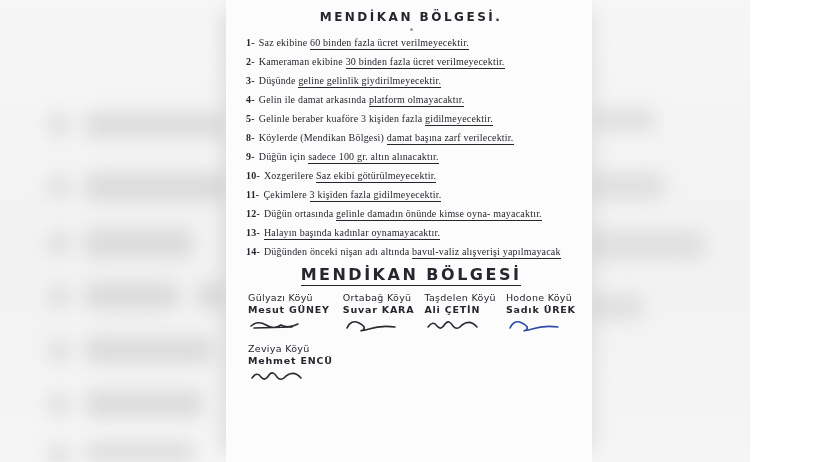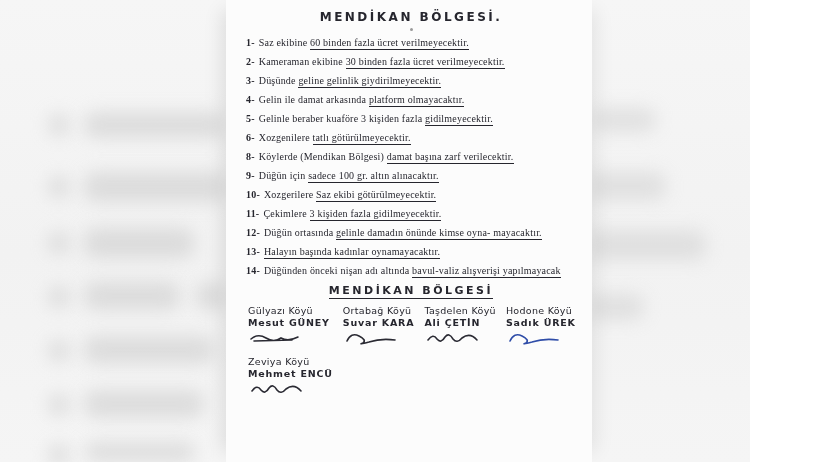--- a/index.html
+++ b/index.html
@@ -23,21 +23,21 @@
   .doc-title{
     text-align:center;font-size:12px;font-weight:bold;letter-spacing:2.5px;
     margin:2px 0 4px 0;white-space:nowrap;
   }
   .title-dot{display:block;width:3px;height:3px;border-radius:50%;background:#9a9a9a;margin:2px auto 6px auto;}
   .rules{font-size:10px;line-height:12.5px;}
   .rule{margin:0 0 6.5px 0;letter-spacing:.2px;font-family:Liberation Serif, serif;}
   .rule-num{font-weight:bold;margin-right:4px;}
   .rule-underlined{border-bottom:1.4px solid #26262e;padding-bottom:.5px;}
   .doc-subtitle{
-    text-align:center;font-size:11px;font-weight:bold;letter-spacing:2.5px;margin:1px 0 8px 0;
+    text-align:center;font-size:16px;font-weight:bold;letter-spacing:2.5px;margin:1px 0 8px 0;
   }
   .doc-subtitle span{border-bottom:1.4px solid #26262e;padding-bottom:1px;}
   .sig-grid{
     display:grid;grid-template-columns:1fr 1fr 1fr 1fr;column-gap:10px;row-gap:10px;
     padding:0 2px;
   }
   .sig-block{font-size:9.5px;line-height:12px;letter-spacing:.3px;}
   .sig-village{white-space:nowrap;}
   .sig-name{white-space:nowrap;font-weight:bold;letter-spacing:.8px;}
   .sig-scribble{display:block;margin-top:1px;}
@@ -84,21 +84,20 @@
   <div class="rule"><span class="rule-num">1-</span><span class="rule-pre">Saz ekibine </span><span class="rule-underlined">60 binden fazla ücret verilmeyecektir.</span></div>
 
   <div class="rule"><span class="rule-num">2-</span><span class="rule-pre">Kameraman ekibine </span><span class="rule-underlined">30 binden fazla ücret verilmeyecektir.</span></div>
 
   <div class="rule"><span class="rule-num">3-</span><span class="rule-pre">Düşünde </span><span class="rule-underlined">geline gelinlik giydirilmeyecektir.</span></div>
 
   <div class="rule"><span class="rule-num">4-</span><span class="rule-pre">Gelin ile damat arkasında </span><span class="rule-underlined">platform olmayacaktır.</span></div>
 
   <div class="rule"><span class="rule-num">5-</span><span class="rule-pre">Gelinle beraber kuaföre 3 kişiden fazla </span><span class="rule-underlined">gidilmeyecektir.</span></div>
 
-  <div class="rule"><span class="rule-num">6-</span><span class="rule-pre">Xozgenilere </span><span class="rule-underlined">tatlı götürülmeyecektir.</span></div>
 
 
   <div class="rule"><span class="rule-num">8-</span><span class="rule-pre">Köylerde (Mendikan Bölgesi) </span><span class="rule-underlined">damat başına zarf verilecektir.</span></div>
 
   <div class="rule"><span class="rule-num">9-</span><span class="rule-pre">Düğün için </span><span class="rule-underlined">sadece 100 gr. altın alınacaktır.</span></div>
 
   <div class="rule"><span class="rule-num">10-</span><span class="rule-pre">Xozgerilere </span><span class="rule-underlined">Saz ekibi götürülmeyecektir.</span></div>
 
   <div class="rule"><span class="rule-num">11-</span><span class="rule-pre">Çekimlere </span><span class="rule-underlined">3 kişiden fazla gidilmeyecektir.</span></div>
 

